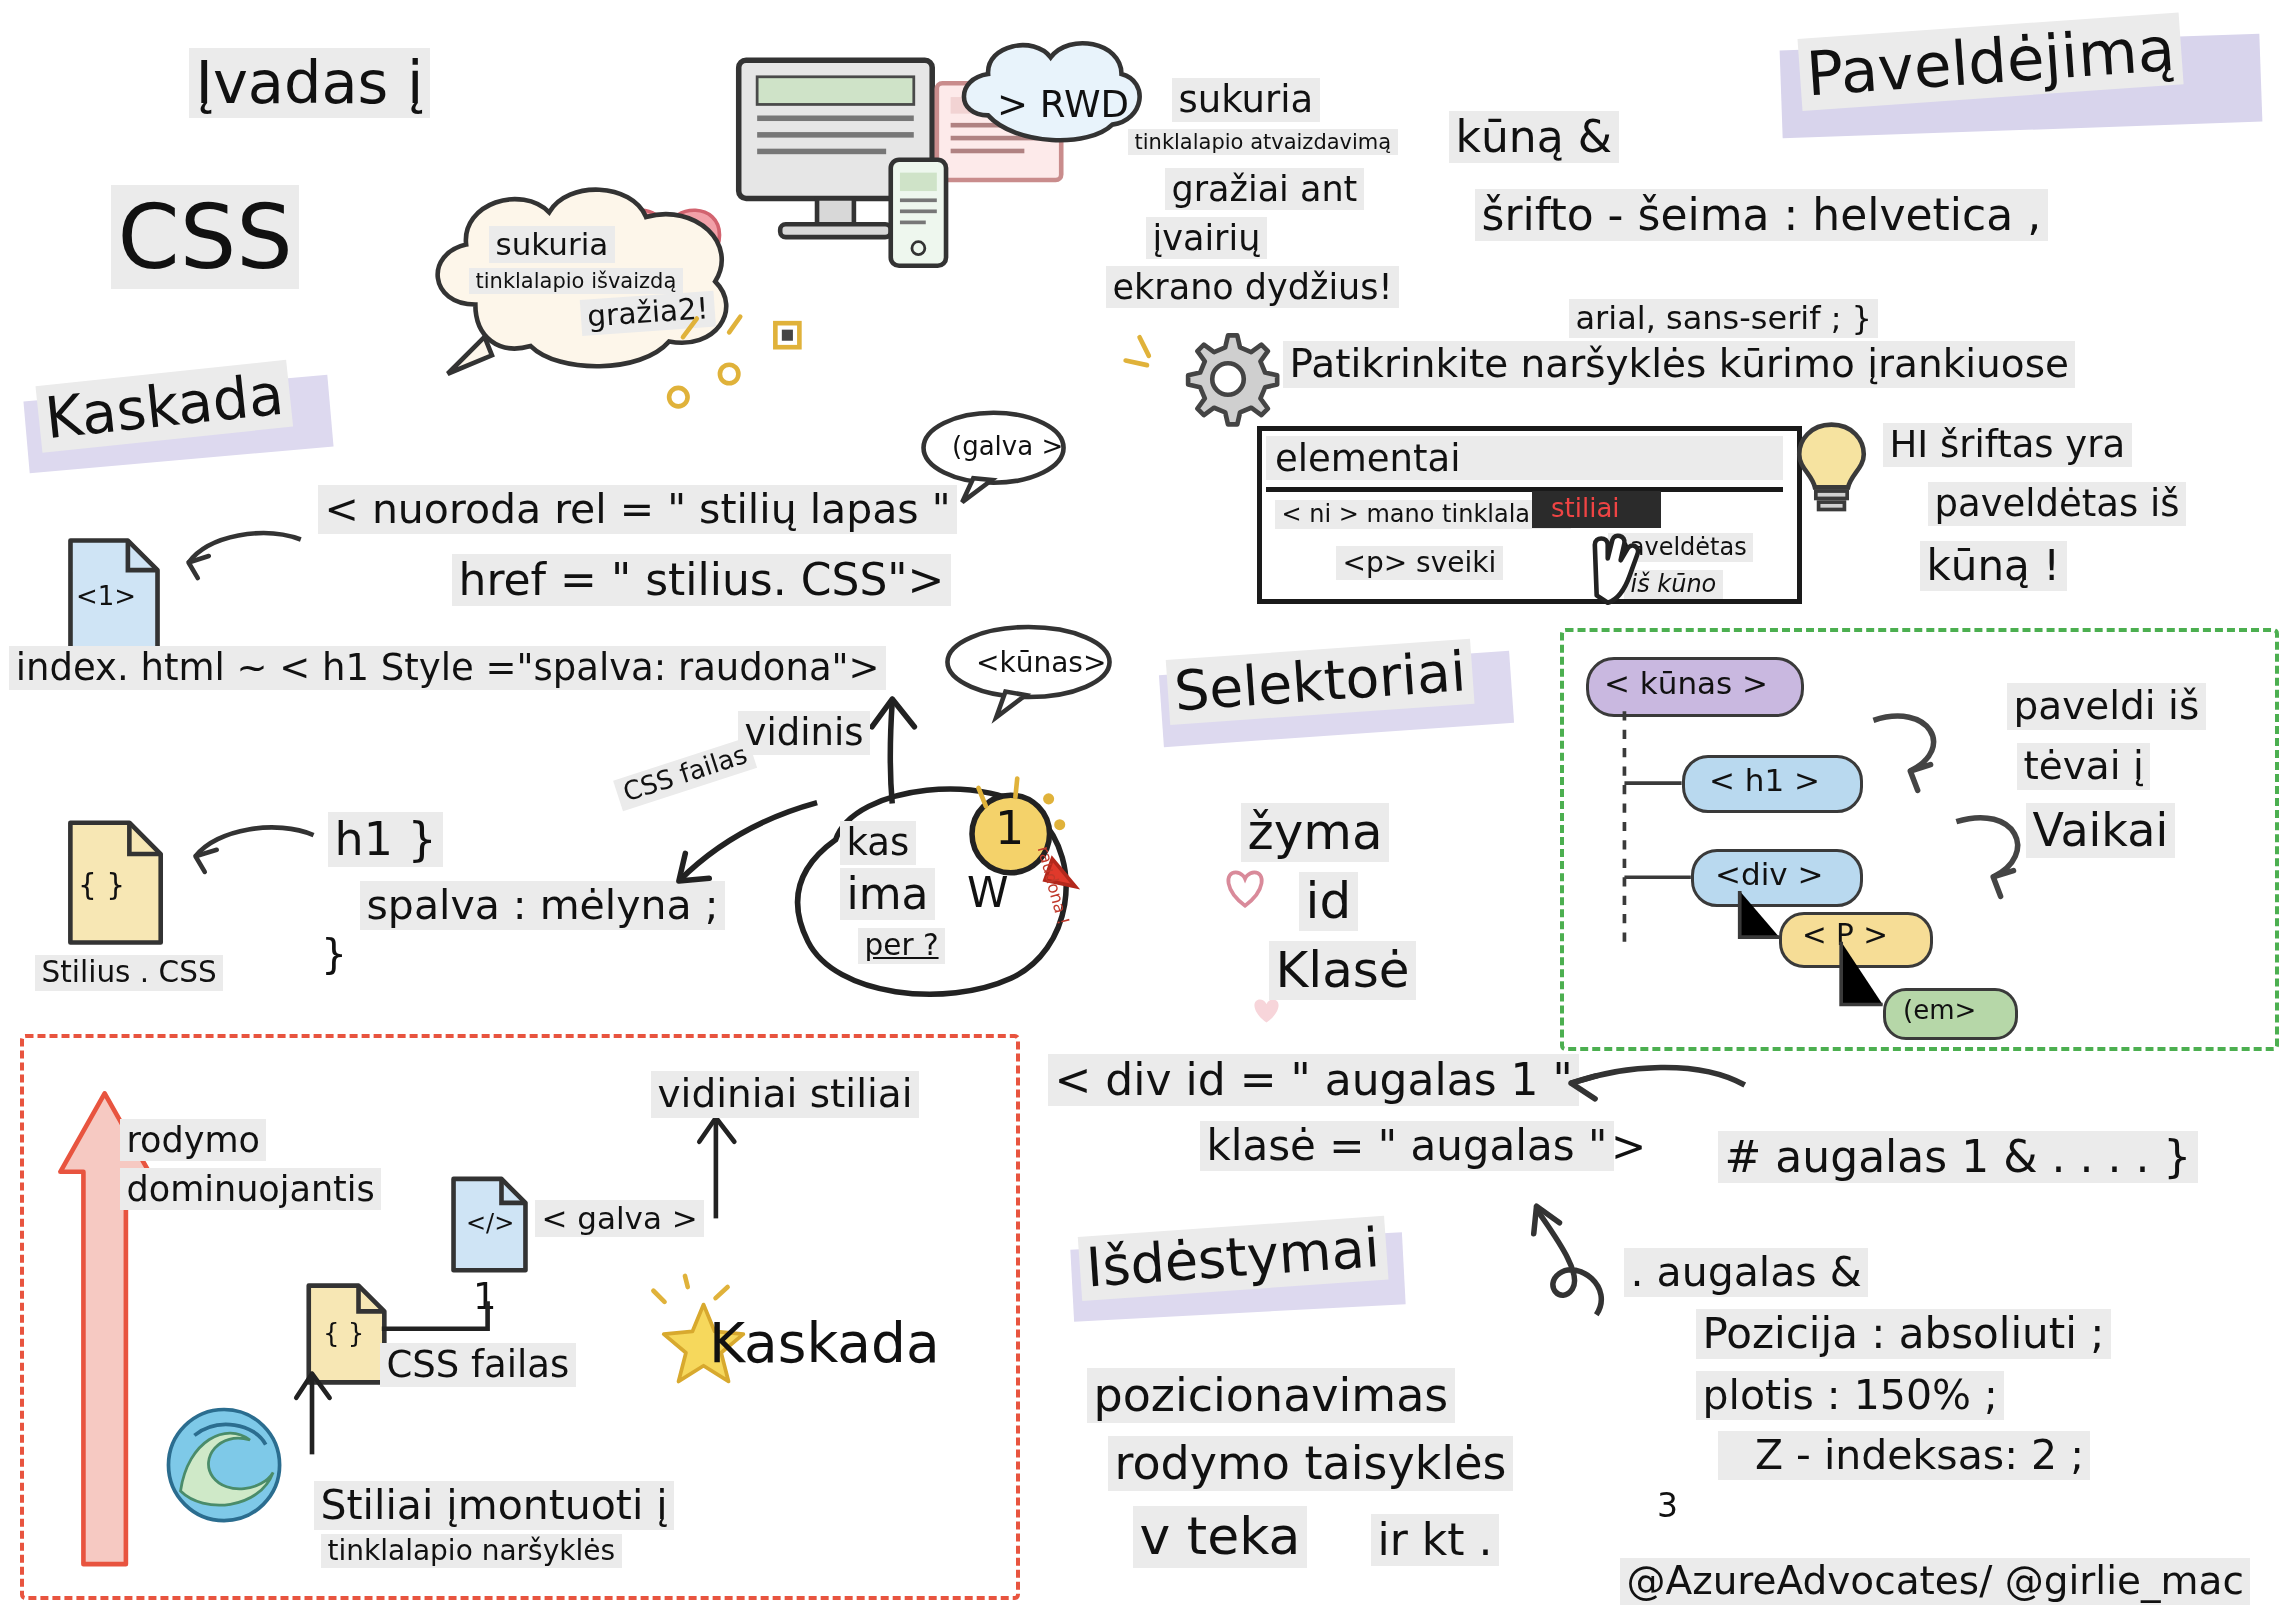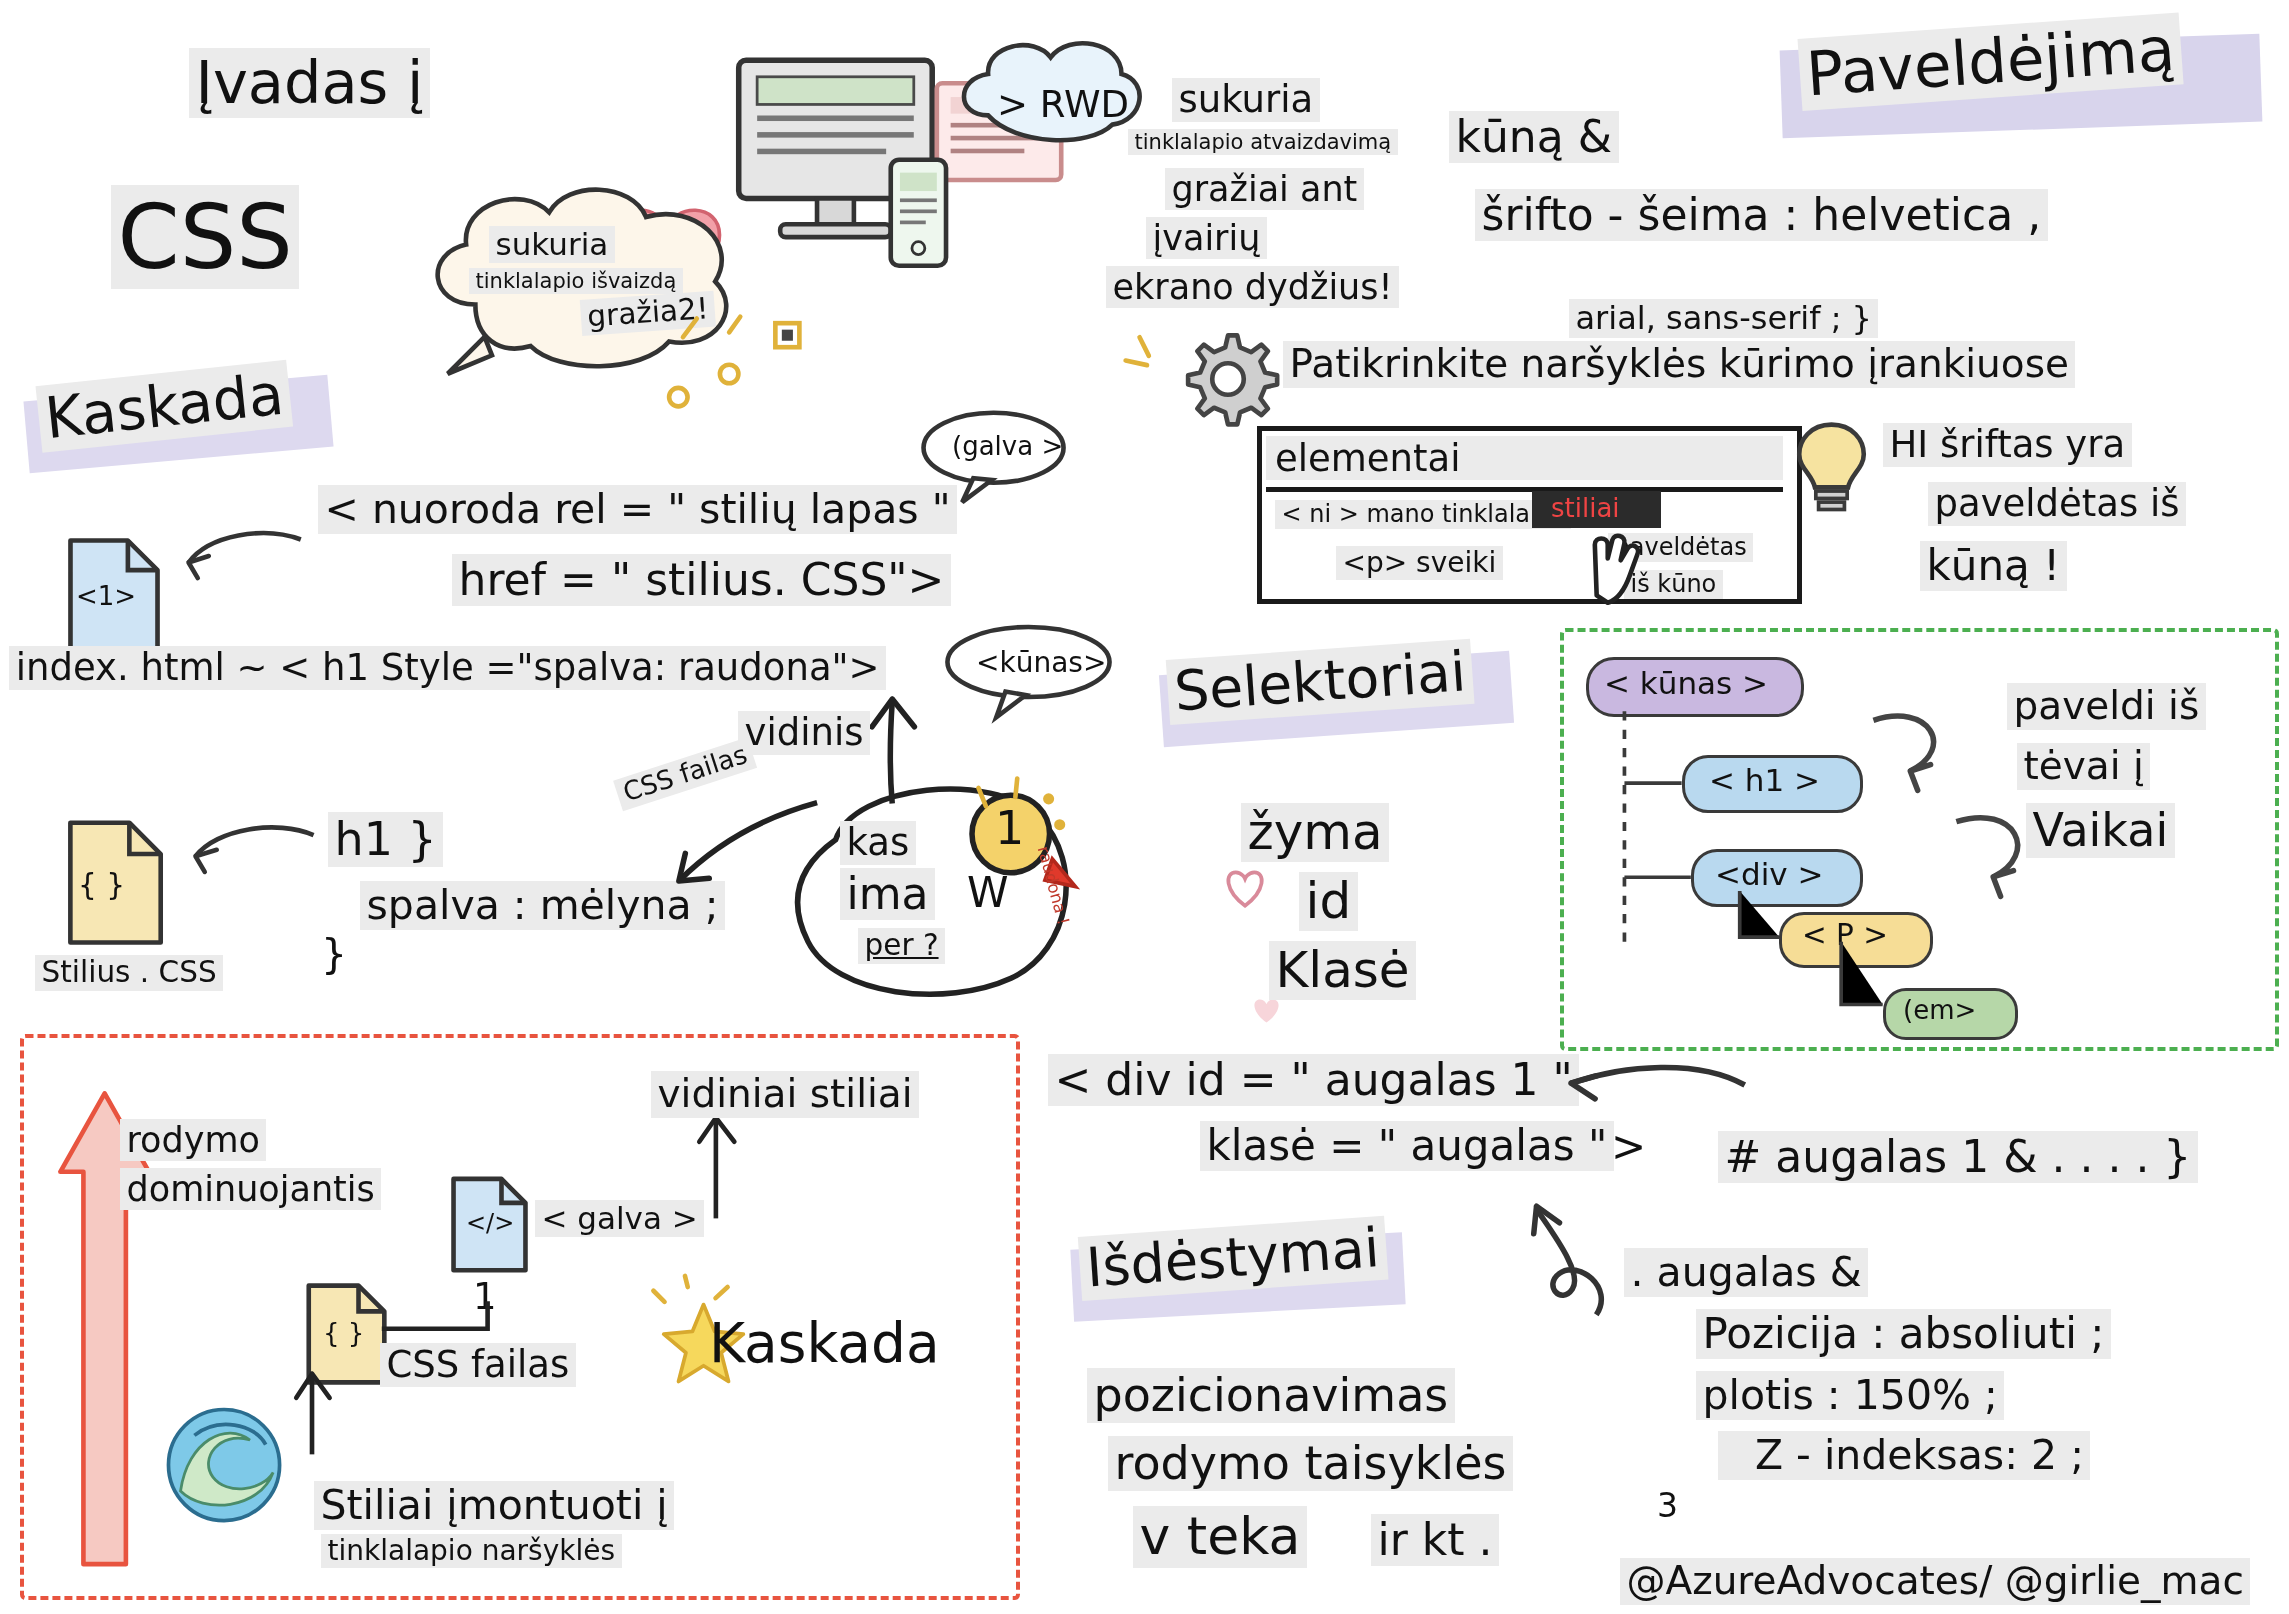--- a/index.html
+++ b/index.html
@@ -105,21 +105,21 @@
 
 <div class="sketch" style="left:1257px;top:426px;width:535px;height:168px;border:5.5px solid #1a1a1a;background:#fff;"></div>
 <div class="sketch" style="left:1266px;top:436px;width:517px;height:44px;background:#ebebeb;"></div>
 <div class="t" style="left:1275px;top:437px;font-size:37px;">elementai</div>
 <div class="sketch" style="left:1266px;top:487px;width:517px;height:4.6px;background:#1a1a1a;"></div>
 <div class="t hl" style="left:1275px;top:500px;font-size:24px;">&lt; ni &gt; mano tinklalapis</div>
 <div class="t hl" style="left:1336px;top:546px;font-size:28px;">&lt;p&gt; sveiki</div>
 <div class="sketch" style="left:1532px;top:491px;width:129px;height:37px;background:#2b2b2b;"></div>
 <div class="t" style="left:1551px;top:493px;font-size:26px;color:#ef4444;">stiliai</div>
 <div class="t hl" style="left:1608px;top:533px;font-size:24px;">paveldėtas</div>
-<div class="t hl" style="left:1624px;top:570px;font-size:24px;">iš kūno</div>
+<div class="t hl" style="left:1624px;top:570px;font-size:24px;font-style:italic;">iš kūno</div>
 <svg class="sketch" style="left:1569px;top:503px;" width="83" height="111" viewBox="0 0 90 120">
   <path d="M30 100 L28 45 C28 36 42 36 42 45 L42 60 L47 40 C49 32 62 35 60 44 L56 62 L63 50 C67 42 78 47 74 56 L66 78 C60 95 52 105 42 108 Z" fill="#fff" stroke="#222" stroke-width="5" stroke-linejoin="round"></path>
 </svg>
 
 <svg class="sketch" style="left:1790px;top:417px;" width="83" height="102" viewBox="0 0 90 110">
   <path d="M45 8 C 22 8 10 25 10 40 C10 55 24 62 27 76 L63 76 C66 62 80 55 80 40 C80 25 68 8 45 8 Z" fill="#f6e3a0" stroke="#3a3a3a" stroke-width="5"></path>
   <rect x="28" y="80" width="34" height="8" fill="#cfcfcf" stroke="#3a3a3a" stroke-width="4"></rect>
   <rect x="31" y="92" width="28" height="8" fill="#cfcfcf" stroke="#3a3a3a" stroke-width="4"></rect>
 </svg>
 <div class="t hl" style="left:1883px;top:423px;font-size:37px;">HI šriftas yra</div>

